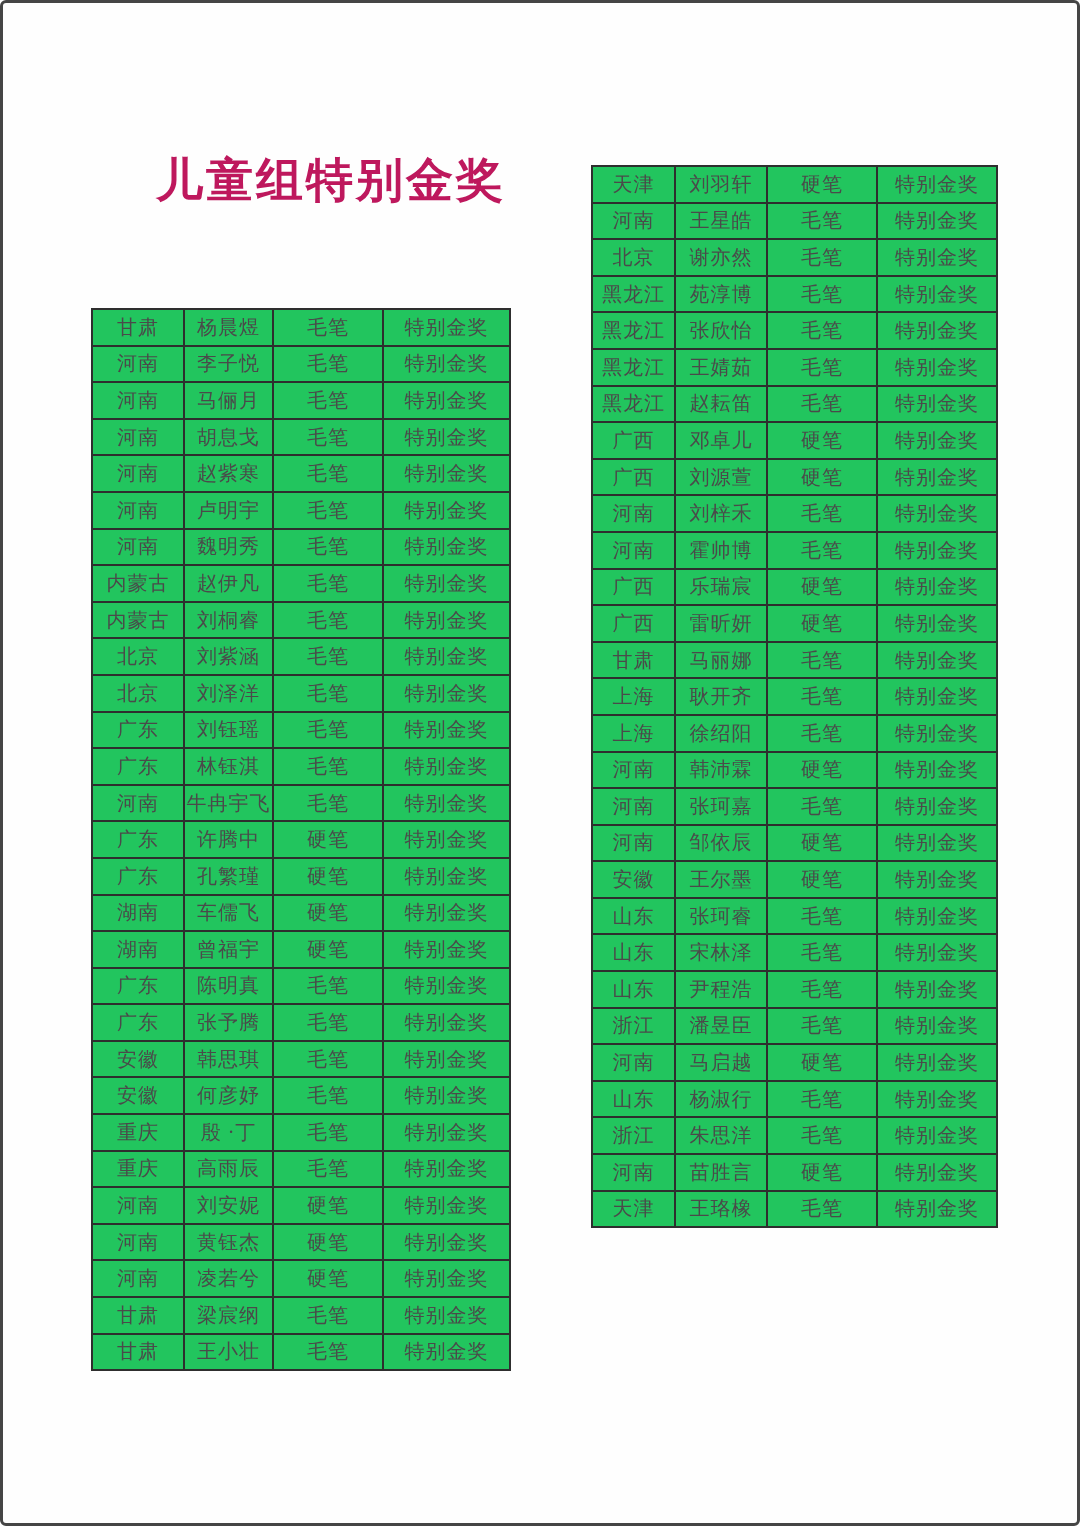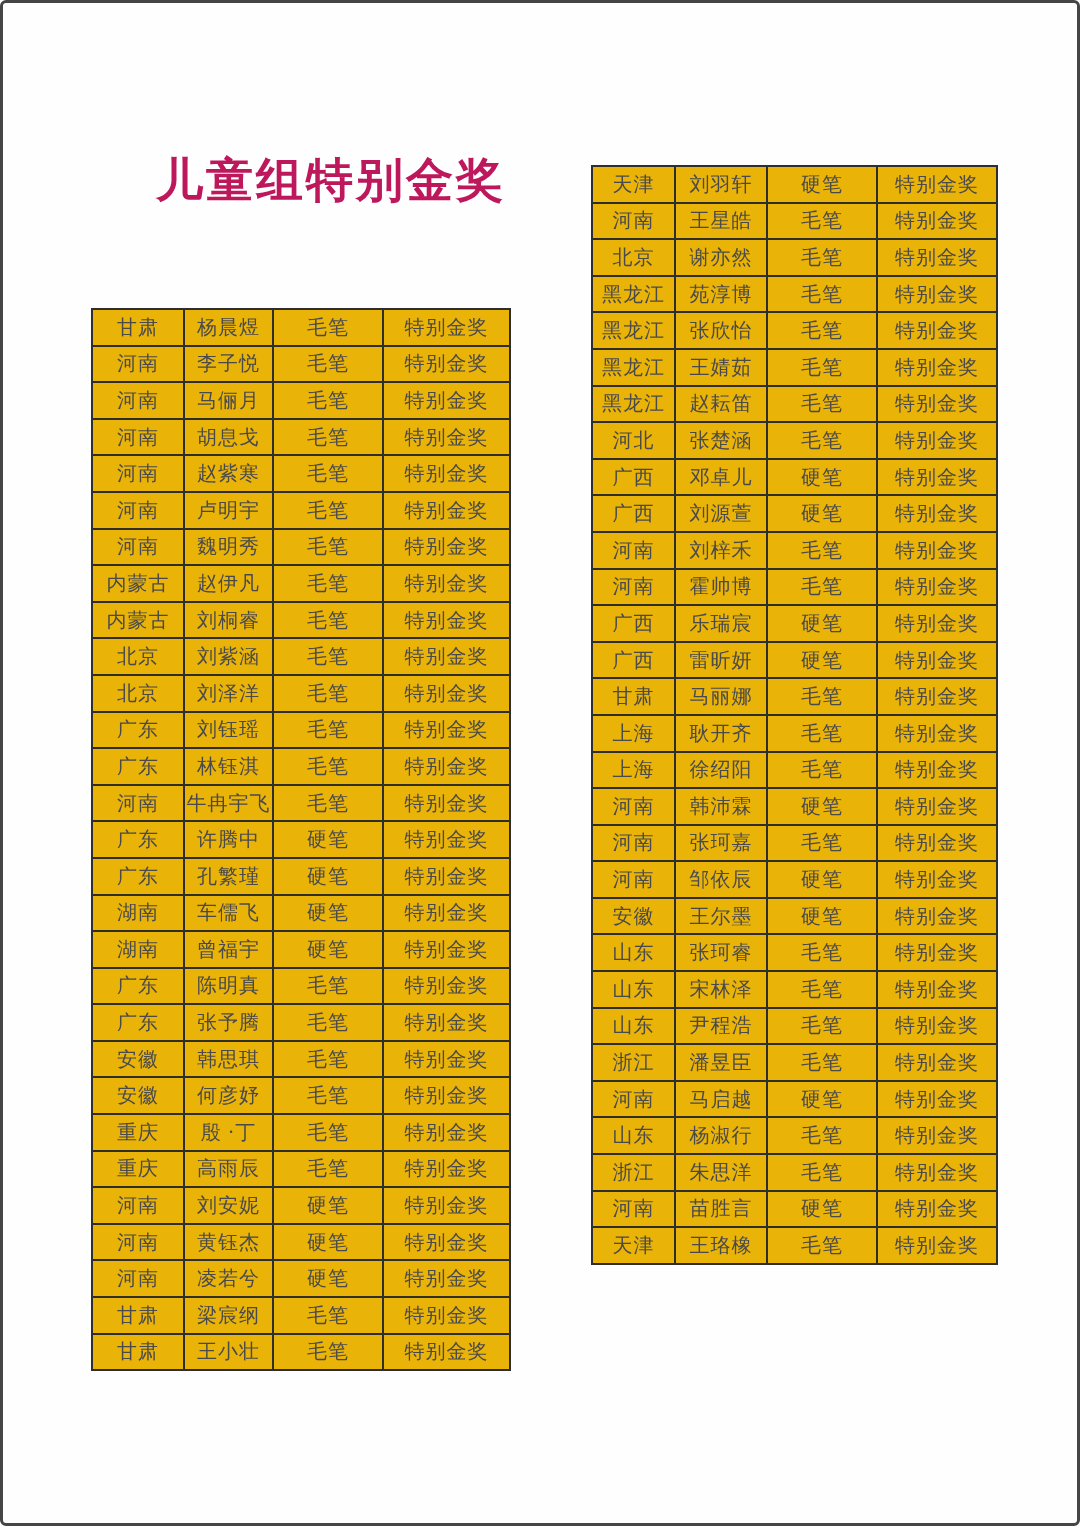--- a/index.html
+++ b/index.html
@@ -27,21 +27,21 @@
     color: #be185d;
     letter-spacing: 3px;
     font-family: "DejaVu Serif", "Liberation Serif", serif;
     white-space: nowrap;
     margin-left: 40px;
   }
   table.award-table {
     position: absolute;
     border-collapse: collapse;
     table-layout: fixed;
-    background: #eab308;
+    background: #22c55e;
   }
   table.award-table.left-table  { left: 88px;  top: 305px; }
   table.award-table.right-table { left: 588px; top: 162px; }
   table.award-table, table.award-table td {
     border: 2px solid #2e2e2e;
   }
   table.award-table td {
     height: 34.6px;
     padding: 0;
     text-align: center;
@@ -334,26 +334,20 @@
           <td>特别金奖</td>
         </tr>
 
         <tr>
           <td>黑龙江</td>
           <td>赵耘笛</td>
           <td>毛笔</td>
           <td>特别金奖</td>
         </tr>
 
-        <tr>
-          <td>河北</td>
-          <td>张楚涵</td>
-          <td>毛笔</td>
-          <td>特别金奖</td>
-        </tr>
 
         <tr>
           <td>广西</td>
           <td>邓卓儿</td>
           <td>硬笔</td>
           <td>特别金奖</td>
         </tr>
 
         <tr>
           <td>广西</td>

